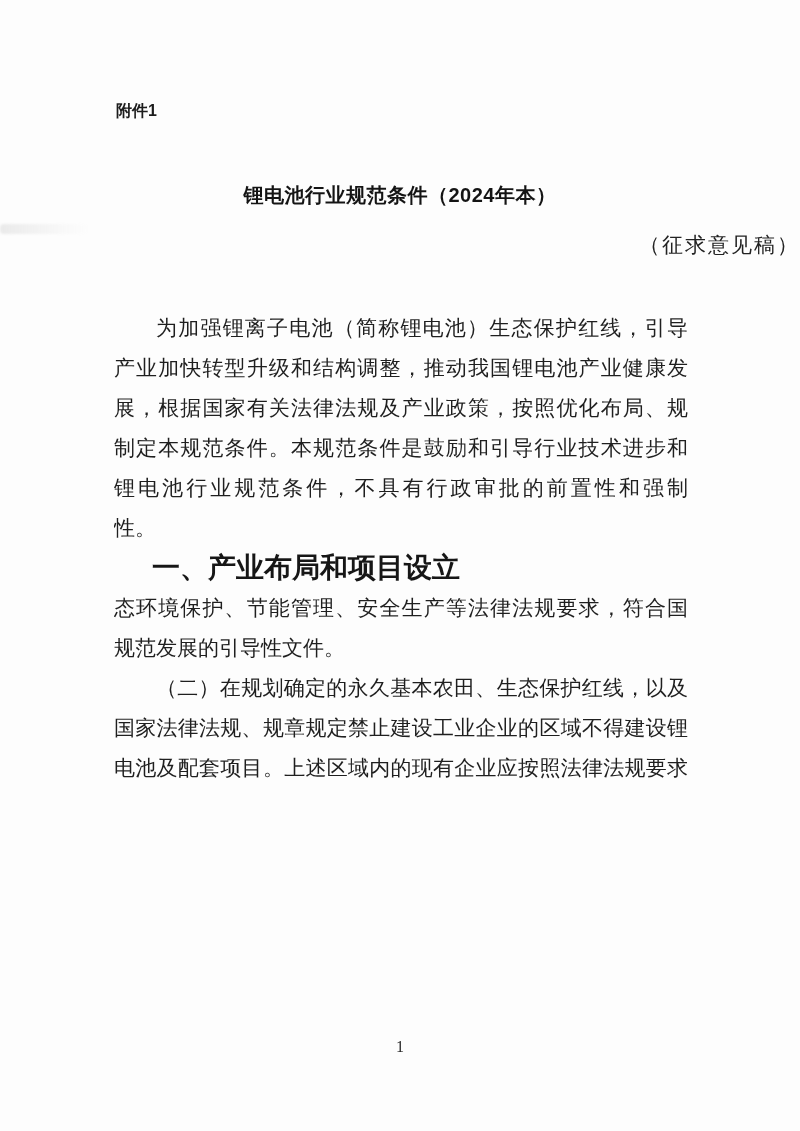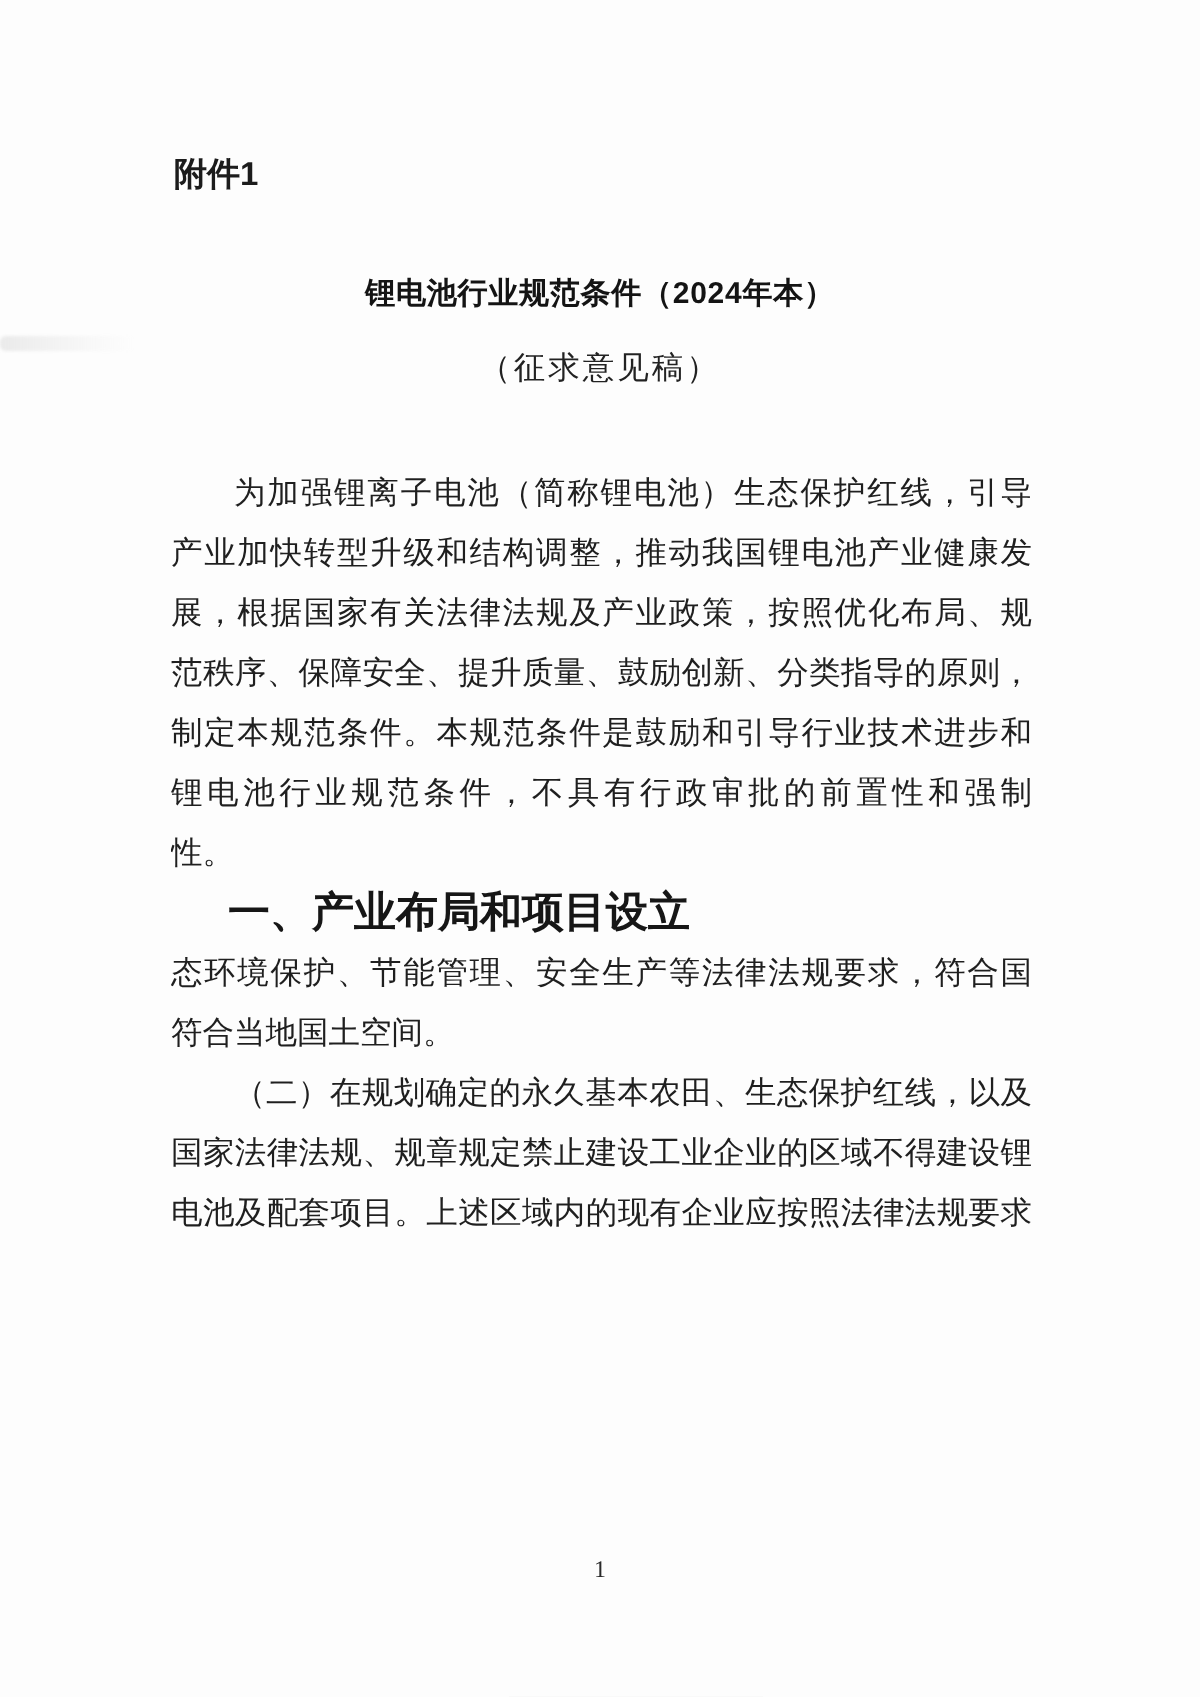--- a/index.html
+++ b/index.html
@@ -13,41 +13,41 @@
     color: #1f1f1f;
     font-family: "Liberation Serif", "DejaVu Serif", serif;
     overflow: hidden;
   }
   .attachment-label {
     position: absolute;
     left: 116px;
     top: 101px;
     font-family: "Liberation Sans", "DejaVu Sans", sans-serif;
     font-weight: 600;
-    font-size: 22px;
+    font-size: 16px;
     color: #1c1c1c;
   }
   .doc-title {
     position: absolute;
     top: 182px;
     left: 0;
     width: 100%;
     text-align: center;
     font-family: "Liberation Sans", "DejaVu Sans", sans-serif;
     font-weight: bold;
     font-size: 20px;
     letter-spacing: 0.5px;
     color: #141414;
   }
   .doc-subtitle {
     position: absolute;
     top: 231px;
     left: 0;
     width: 100%;
-    text-align: center;
+    text-align: right;
     font-size: 21px;
     letter-spacing: 2px;
     color: #222;
   }
   .doc-body {
     position: absolute;
     left: 114px;
     top: 308px;
     width: 574px;
     font-size: 21px;
@@ -108,29 +108,28 @@
 
   <div class="doc-title">锂电池行业规范条件（2024年本）</div>
 
   <div class="doc-subtitle">（征求意见稿）</div>
 
   <div class="doc-body">
 
     <div class="ln first">为加强锂离子电池（简称锂电池）生态保护红线，引导</div>
     <div class="ln">产业加快转型升级和结构调整，推动我国锂电池产业健康发</div>
     <div class="ln">展，根据国家有关法律法规及产业政策，按照优化布局、规</div>
-    <div class="ln">范秩序、保障安全、提升质量、鼓励创新、分类指导的原则，</div>
     <div class="ln">制定本规范条件。本规范条件是鼓励和引导行业技术进步和</div>
     <div class="ln">锂电池行业规范条件，不具有行政审批的前置性和强制</div>
     <div class="ln end">性。</div>
 
     <div class="ln heading">一、产业布局和项目设立</div>
 
     <div class="ln">态环境保护、节能管理、安全生产等法律法规要求，符合国</div>
-    <div class="ln end">符合当地国土空间。</div>
+    <div class="ln end">规范发展的引导性文件。</div>
 
     <div class="ln first">（二）在规划确定的永久基本农田、生态保护红线，以及</div>
     <div class="ln">国家法律法规、规章规定禁止建设工业企业的区域不得建设锂</div>
     <div class="ln">电池及配套项目。上述区域内的现有企业应按照法律法规要求</div>
 
   </div>
 
   <div class="page-number">1</div>
 
 </div>

